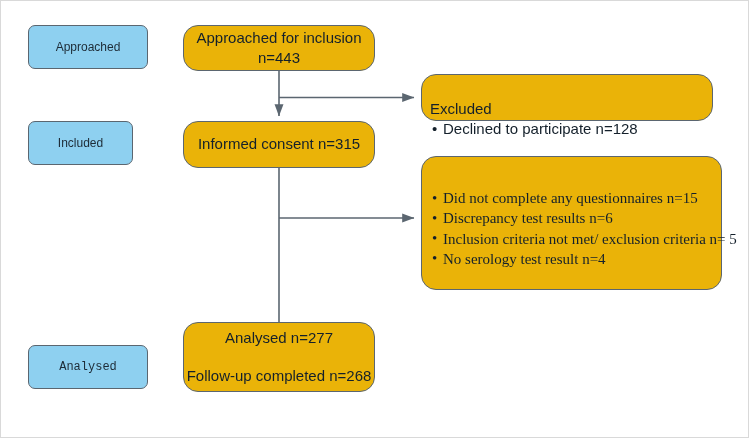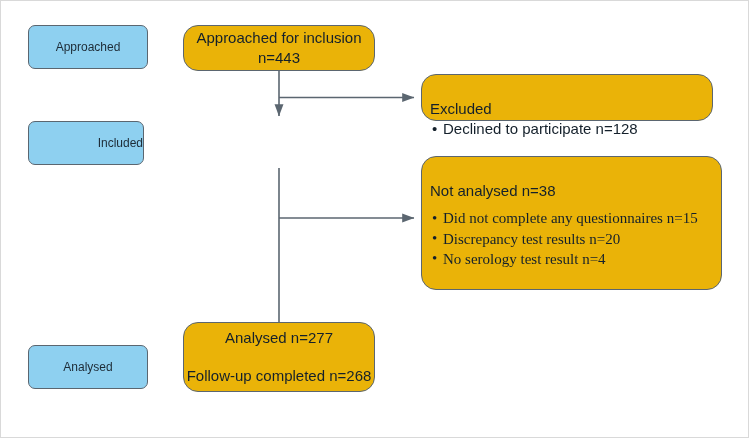--- a/index.html
+++ b/index.html
@@ -119,48 +119,51 @@
 
     <path d="M279,168 L279,336" stroke="#5b6670" stroke-width="1.6" fill="none" marker-end="url(#arrowhead)"></path>
 
     <path d="M279,218 L414,218" stroke="#5b6670" stroke-width="1.6" fill="none" marker-end="url(#arrowhead)"></path>
   </svg>
 
   <div class="stage-label" style="left:28px; top:25px; width:120px; height:44px;">
     <span>Approached</span>
   </div>
 
-  <div class="stage-label" style="left:28px; top:121px; width:116px; height:44px;justify-content:flex-end;">
+  <div class="stage-label" style="left:28px; top:121px; width:105px; height:44px;">
     <span>Included</span>
   </div>
 
-  <div class="stage-label" style="left:28px; top:345px; width:120px; height:44px;">
+  <div class="stage-label" style="left:28px; top:345px; width:120px; height:44px;font-family:Liberation Mono, monospace;">
     <span>Analysed</span>
   </div>
 
   <div class="node-box center" style="left:183px; top:25px; width:192px; height:46px;">
     <div class="node-line">Approached for inclusion</div>
     <div class="node-line">n=443</div>
   </div>
 
+  <div class="node-box center" style="left:183px; top:121px; width:192px; height:47px;">
+    <div class="node-line">Informed consent n=315</div>
+  </div>
 
   <div class="node-box center" style="left:183px; top:322px; width:192px; height:70px;">
     <div class="node-line">Analysed n=277</div>
     <div class="node-line gap">Follow-up completed n=268</div>
   </div>
 
   <div class="node-box leftal" style="left:421px; top:74px; width:292px; height:47px;">
     <div class="node-line">Excluded</div>
     <ul class="bullet-list">
       <li>Declined to participate n=128</li>
     </ul>
   </div>
 
   <div class="node-box leftal" style="left:421px; top:156px; width:301px; height:134px;">
-    <div class="node-line">Not analysed n=38</div>
     <ul class="bullet-list spaced">
       <li>Did not complete any questionnaires n=15</li>
-      <li>Discrepancy test results n=20</li>
+      <li>Discrepancy test results n=6</li>
+      <li>Inclusion criteria not met/ exclusion criteria n= 5</li>
       <li>No serology test result n=4</li>
     </ul>
   </div>
 
 </div>
 
 </body></html>

